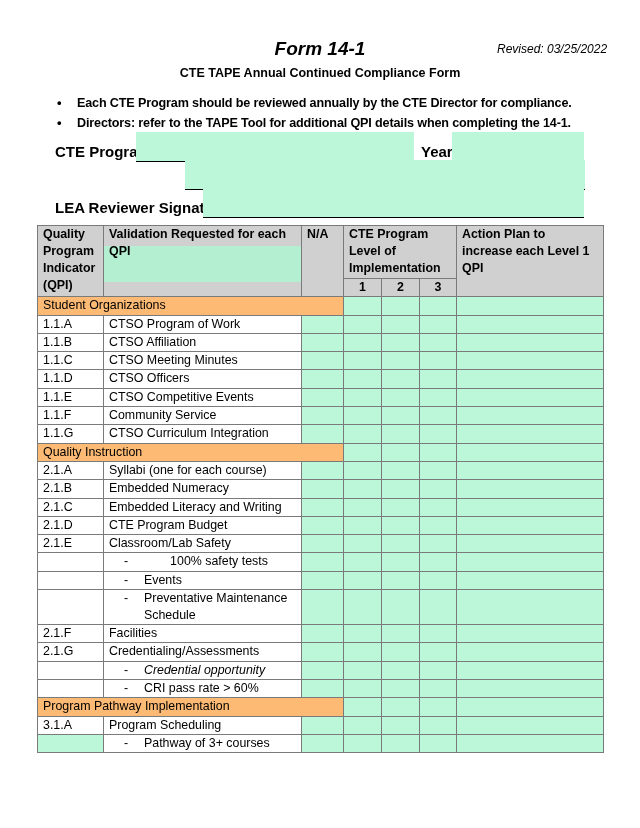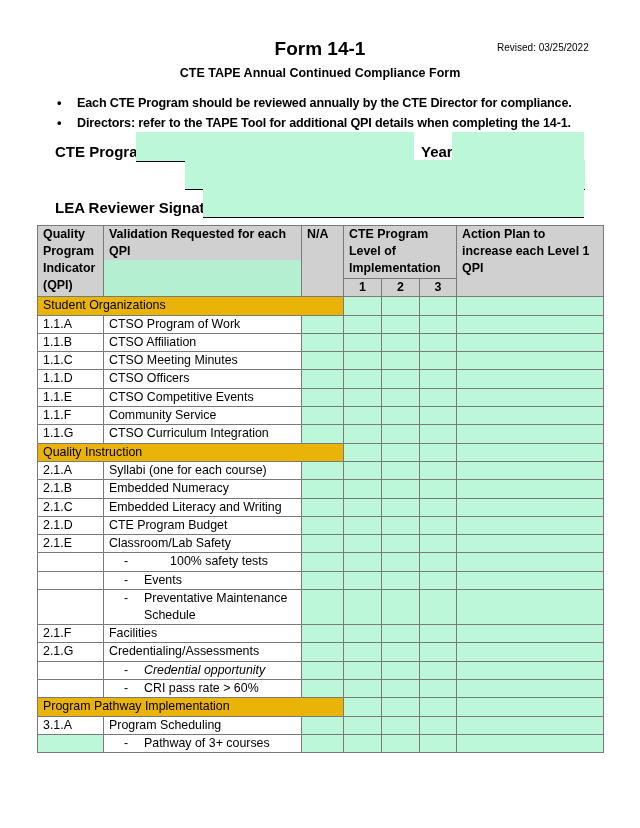--- a/index.html
+++ b/index.html
@@ -1,42 +1,42 @@
 <!DOCTYPE html>
 <html><head>
 <meta charset="utf-8">
 <style>
   html, body { margin: 0; padding: 0; background: #ffffff; }
   body { width: 640px; height: 828px; position: relative; overflow: hidden;
          font-family: "Liberation Sans", "DejaVu Sans", sans-serif; color: #000; }
   .title { position: absolute; top: 38px; left: 0; width: 640px; text-align: center;
-           font-size: 19px; font-weight: bold; }
-  .revised { position: absolute; top: 42px; left: 497px; font-size: 10px; }
+           font-size: 19px; font-weight: bold; font-style: italic; }
+  .revised { position: absolute; top: 42px; left: 497px; font-size: 12px; font-style: italic; }
   .subtitle { position: absolute; top: 66px; left: 0; width: 640px; text-align: center;
               font-size: 12.5px; font-weight: bold; }
   .bullets { position: absolute; top: 93px; left: 55px; margin: 0; padding: 0; list-style: none;
              font-size: 12.6px; font-weight: bold; letter-spacing: -0.15px; }
   .bullets li { position: relative; padding-left: 22px; height: 20px; line-height: 20px; }
   .bullets li::before { content: "\2022"; position: absolute; left: 2px; top: 0; font-size: 13px; }
   .field-row { position: absolute; left: 55px; font-size: 15px; font-weight: bold;
                height: 22px; line-height: 22px; }
   .field { position: absolute; background: #bcf7d9; border-bottom: 1px solid #000; }
   .lbl { position: absolute; white-space: nowrap; }
   table.qpi { position: absolute; top: 225px; left: 37px; width: 566px; border-collapse: collapse;
               table-layout: fixed; font-size: 12.4px; }
   table.qpi td, table.qpi th { border: 1px solid #7a7a7a; padding: 0 5px; height: 17.3px;
               line-height: 17px; vertical-align: top; font-weight: normal; text-align: left; }
   table.qpi th { background: #d0d0d0; font-weight: bold; }
   td.g { background: #bcf7d9; }
-  td.sec { background: #eab308; font-weight: bold; }
+  td.sec { background: #fdba74; font-weight: bold; }
   .num-h { text-align: center !important; }
   .sub { padding-left: 20px !important; }
   .sub .dash { display: inline-block; width: 20px; }
   .val-head { position: relative; padding: 0 !important; }
-  .val-head .vh-text { padding: 0 5px; background: #d0d0d0; height: 34px; }
+  .val-head .vh-text { padding: 0 5px; background: #d0d0d0; height: 20px; }
   .val-head .vh-green { background: #b3efd0; height: 36px; }
 </style>
 </head>
 <body>
 
 <div class="title">Form 14-1</div>
 <div class="revised">Revised: 03/25/2022</div>
 <div class="subtitle">CTE TAPE Annual Continued Compliance Form</div>
 
 <ul class="bullets">

